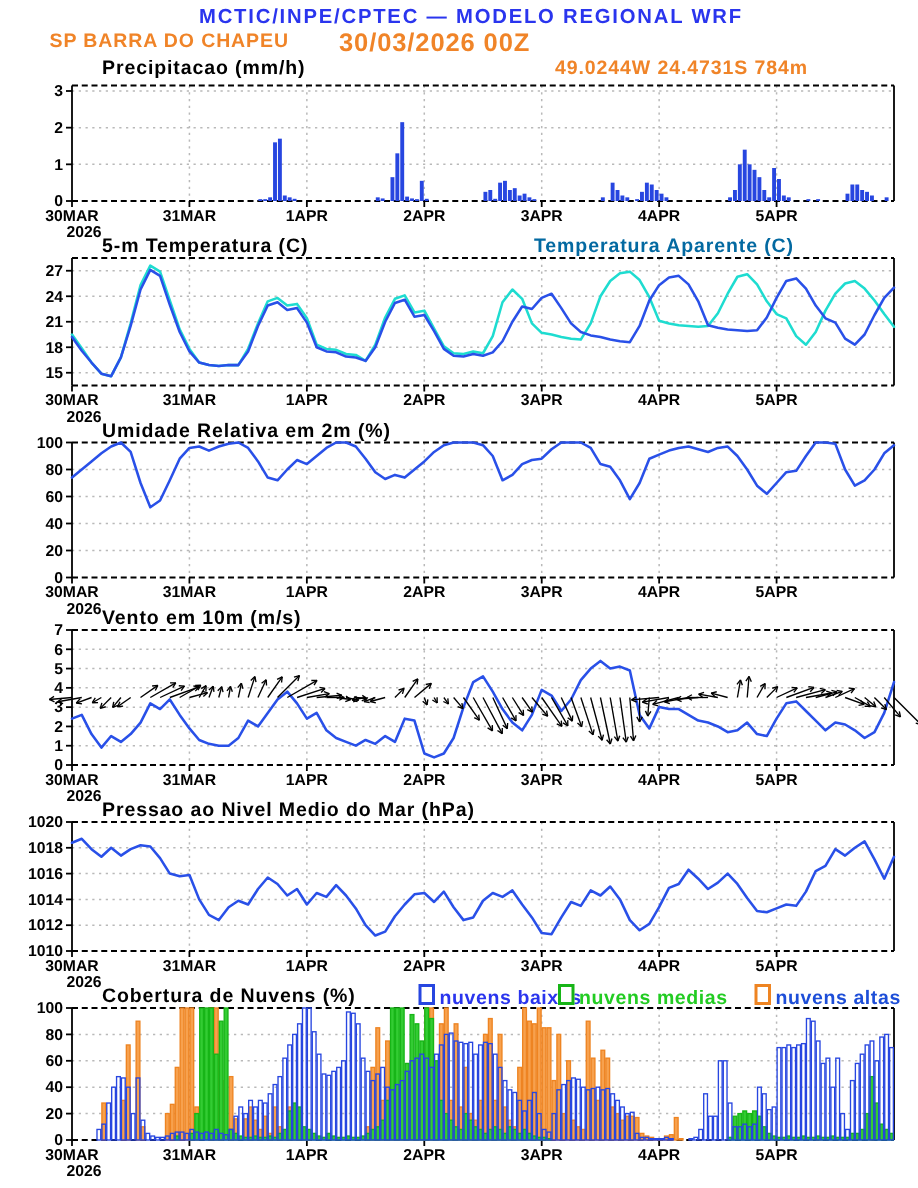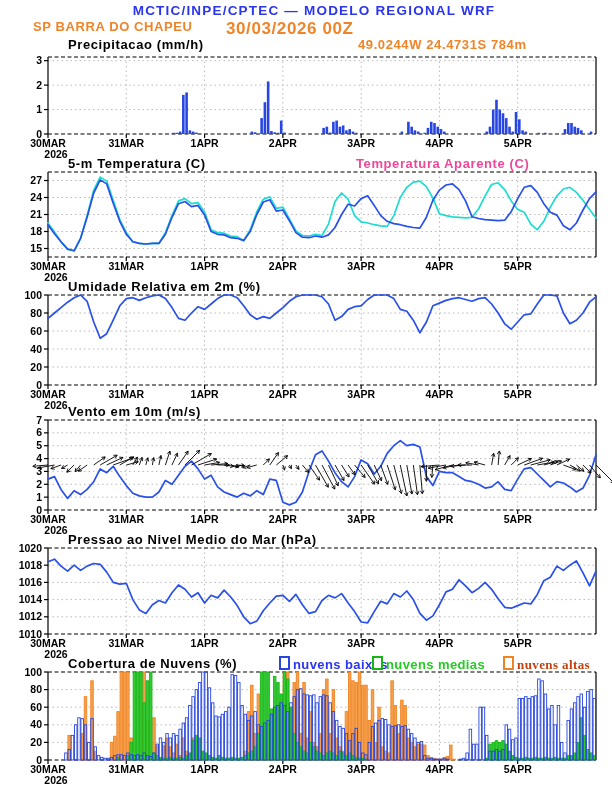--- a/index.html
+++ b/index.html
@@ -2,27 +2,27 @@
 <html><head>
 <meta charset="utf-8">
 <style>
   html,body{margin:0;padding:0;background:#fff;}
   .page{position:relative;width:612px;height:792px;background:#ffffff;overflow:hidden;
         font-family:"Liberation Sans", sans-serif;padding-left:16px;}
   .abs{position:absolute;white-space:nowrap;}
   .hdr-title{left:0;right:0;top:3px;text-align:center;color:#2a35ee;font-size:13.5px;font-weight:bold;letter-spacing:1.2px;}
   .hdr-station{left:33px;top:19px;color:#f08428;font-size:13px;font-weight:bold;letter-spacing:0.6px;}
   .hdr-run{left:226px;top:19px;color:#f08428;font-size:17px;font-weight:bold;letter-spacing:0.6px;}
-  .hdr-coords{left:358px;top:37px;color:#f08428;font-size:13px;font-weight:bold;letter-spacing:0.6px;}
+  .hdr-coords{left:370px;top:37px;color:#f08428;font-size:13px;font-weight:bold;letter-spacing:0.6px;}
   .ptitle{color:#000;font-size:13px;font-weight:bold;letter-spacing:0.6px;}
-  .cyan{color:#ec4899;}
+  .cyan{color:#0369a1;}
   .legend-item{font-size:13px;font-weight:bold;letter-spacing:0.4px;}
   .lg-box{display:inline-block;width:7px;height:10px;border:2px solid;vertical-align:-1px;margin-right:3px;background:#fff;}
   .lg-blue{border-color:#2746e0;} .lg-green{border-color:#17b517;} .lg-orange{border-color:#ee8422;}
-  .tx-blue{color:#2a35ee;} .tx-green{color:#22cc22;} .tx-orange{color:#c2410c;font-family:Liberation Serif, serif;}
+  .tx-blue{color:#2a35ee;} .tx-green{color:#22cc22;} .tx-orange{color:#1d4ed8;}
   svg text{font-family:"Liberation Sans", sans-serif;font-weight:bold;fill:#000;}
 </style>
 </head>
 <body>
 
 <div class="page">
   <div class="abs hdr-title">MCTIC/INPE/CPTEC — MODELO REGIONAL WRF</div>
   <div class="abs hdr-station">SP BARRA DO CHAPEU</div>
   <div class="abs hdr-run">30/03/2026 00Z</div>
   <div class="abs hdr-coords">49.0244W 24.4731S 784m</div>

